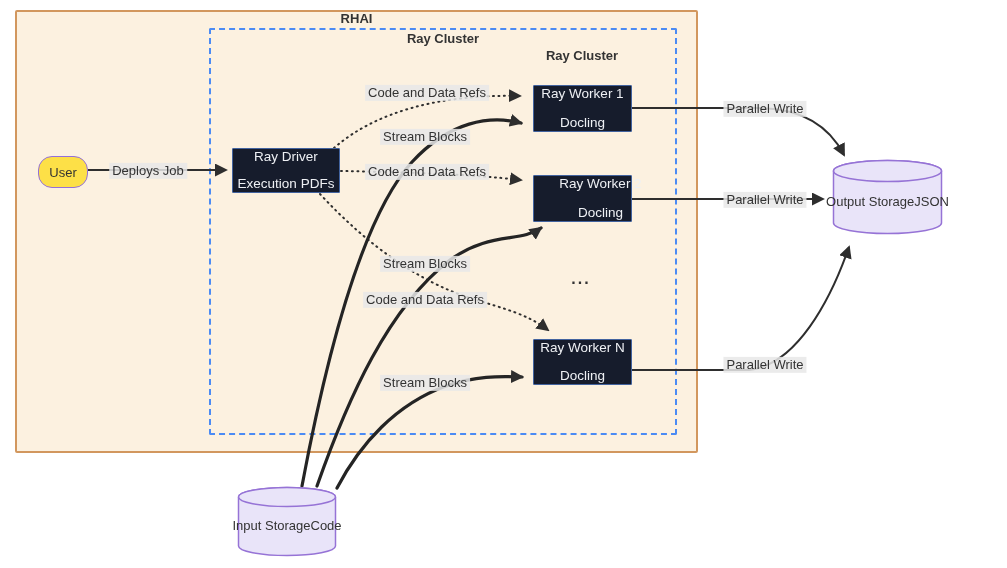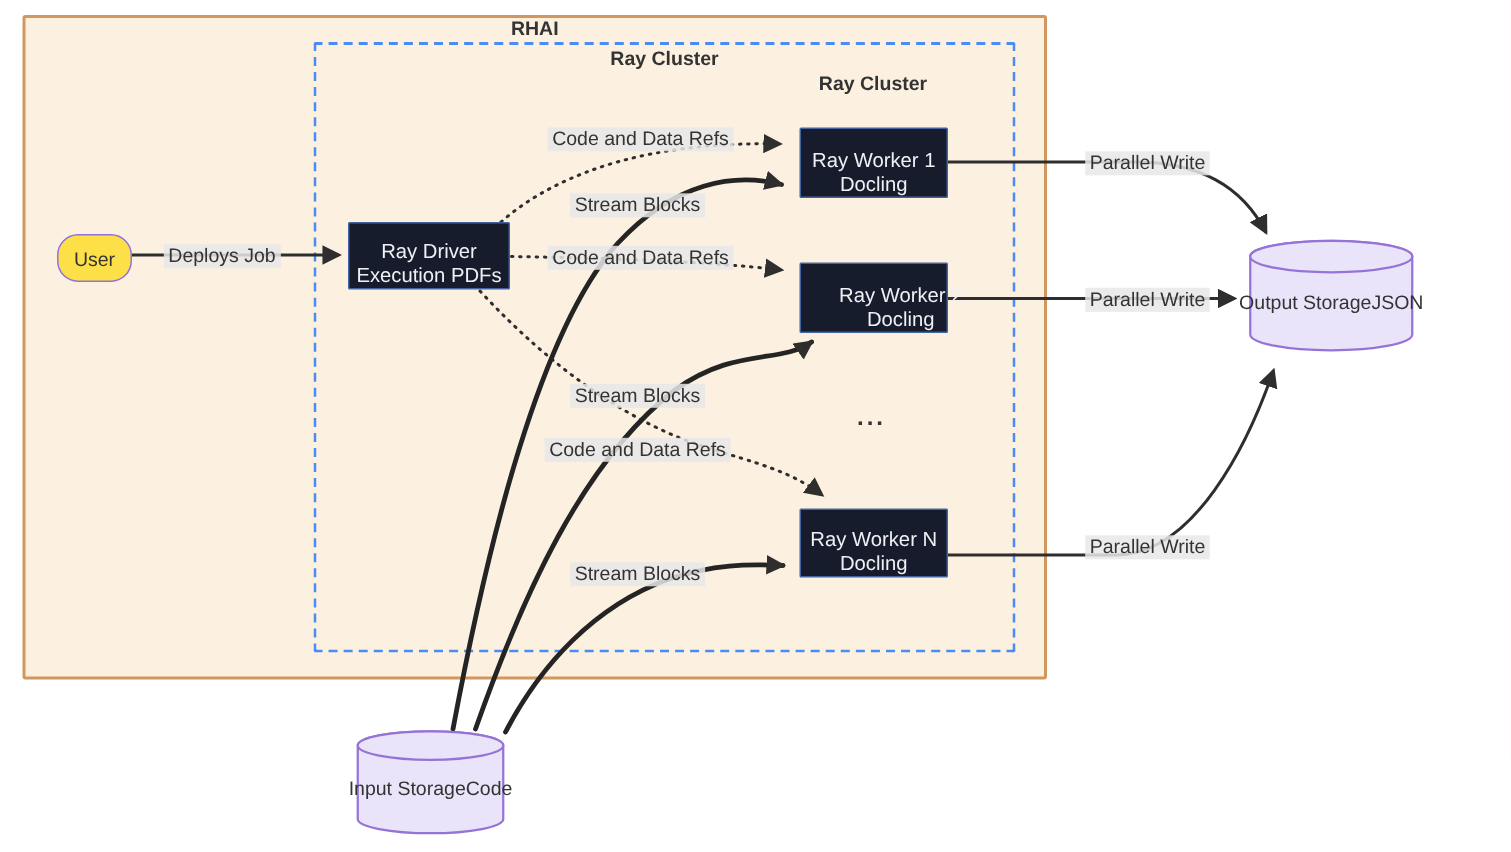--- a/index.html
+++ b/index.html
@@ -32,21 +32,21 @@
   .cluster-title{left:209px;top:31px;width:468px;}
   .workers-title{left:482px;top:48px;width:200px;}
 
   
   svg.edges{left:0;top:0;width:1007px;height:568px;pointer-events:none;}
 
   
   .node-dark{
     background:#161c2c;border:1.5px solid #42639f;border-radius:1px;
     box-sizing:border-box;color:#eef0f4;
-    display:flex;flex-direction:column;align-items:center;justify-content:flex-end;
+    display:flex;flex-direction:column;align-items:center;justify-content:space-between;
     font-size:13.5px;line-height:1.2;text-align:center;white-space:nowrap;
   }
   .node-driver{left:232px;top:148px;width:108px;height:45px;}
   .node-worker1{left:533px;top:85px;width:99px;height:47px;}
   .node-worker2{left:533px;top:175px;width:99px;height:47px;padding-left:36px;}
   .node-workern{left:533px;top:339px;width:99px;height:46px;}
 
   .node-pill{
     left:38px;top:156px;width:50px;height:32px;
     background:#fde047;border:1.5px solid #9370db;border-radius:14px;

